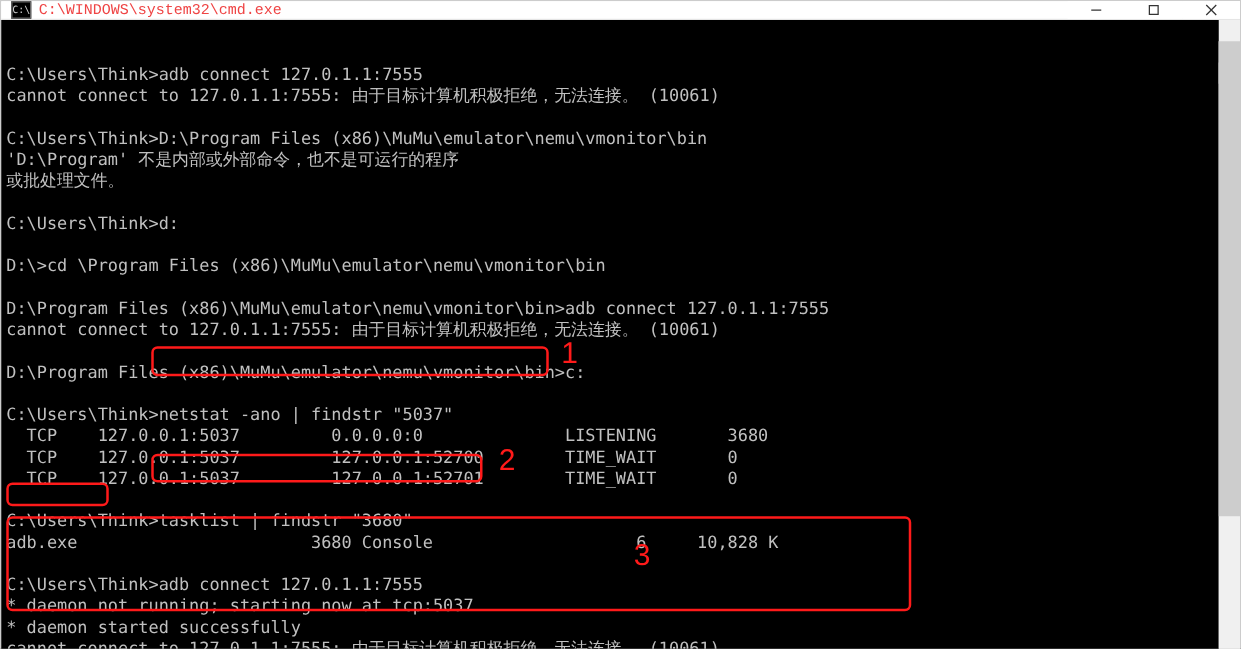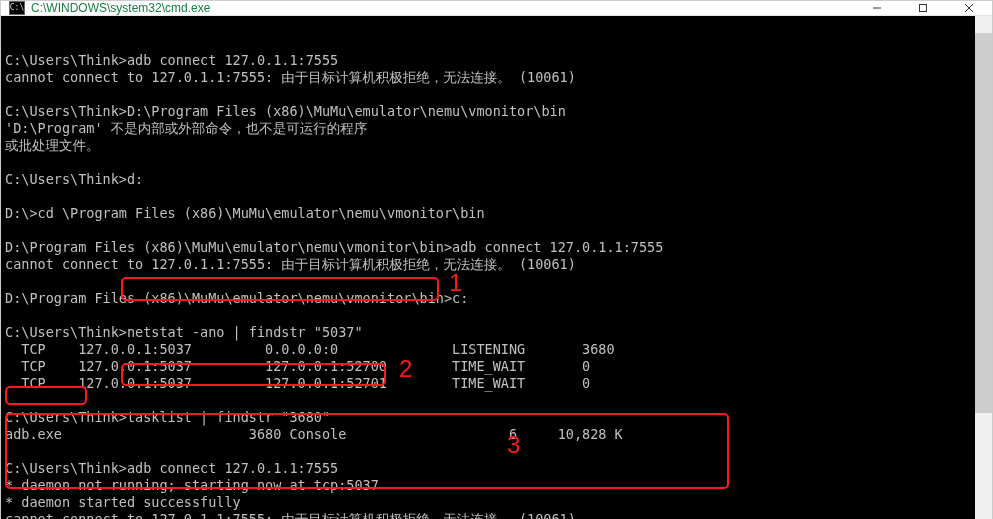--- a/index.html
+++ b/index.html
@@ -1,21 +1,21 @@
 <!DOCTYPE html>
 <html><head>
 <meta charset="utf-8">
 <style>
   * { margin: 0; padding: 0; box-sizing: border-box; }
   html, body { width: 993px; height: 519px; overflow: hidden; font-family: "Consolas", "SimSun", monospace; background: #000; }
   .window { width: 993px; height: 519px; background: #fff; display: flex; flex-direction: column; border: 1px solid #ccc; }
   .titlebar { height: 30px; background: #fff; display: flex; align-items: center; border-bottom: 1px solid #e5e5e5; }
   .titlebar-icon { width: 16px; height: 14px; margin: 0 6px 0 8px; background: #000; border: 1px solid #666; display: flex; align-items: center; justify-content: center; }
   .titlebar-icon-inner { color: #ccc; font-size: 8px; line-height: 1; }
-  .titlebar-title { flex: 1; font-size: 12px; color: #15803d; font-family: Liberation Sans, sans-serif; }
+  .titlebar-title { flex: 1; font-size: 12px; color: #ef4444; font-family: Liberation Mono, monospace; }
   .titlebar-buttons { display: flex; height: 100%; }
   .tb-btn { width: 46px; height: 100%; display: flex; align-items: center; justify-content: center; font-size: 11px; color: #333; background: #fff; }
   .tb-btn svg { width: 10px; height: 10px; stroke: #333; stroke-width: 1; fill: none; }
   .terminal { flex: 1; background: #000; color: #c0c0c0; font-size: 13.5px; line-height: 17px; padding: 2px 0 0 4px; position: relative; white-space: pre; }
   .terminal-inner { position: relative; }
   .scrollbar { position: absolute; right: 0; top: 0; bottom: 0; width: 17px; background: #f0f0f0; }
   .sb-btn { width: 17px; height: 17px; background: #f0f0f0; display: flex; align-items: center; justify-content: center; color: #606060; font-size: 8px; }
   .sb-track { position: absolute; top: 17px; bottom: 17px; left: 0; right: 0; background: #f0f0f0; }
   .sb-thumb { position: absolute; left: 0; right: 0; top: 0; height: 380px; background: #cdcdcd; }
   .hl { position: absolute; border: 2px solid #ff1a1a; border-radius: 5px; pointer-events: none; }

